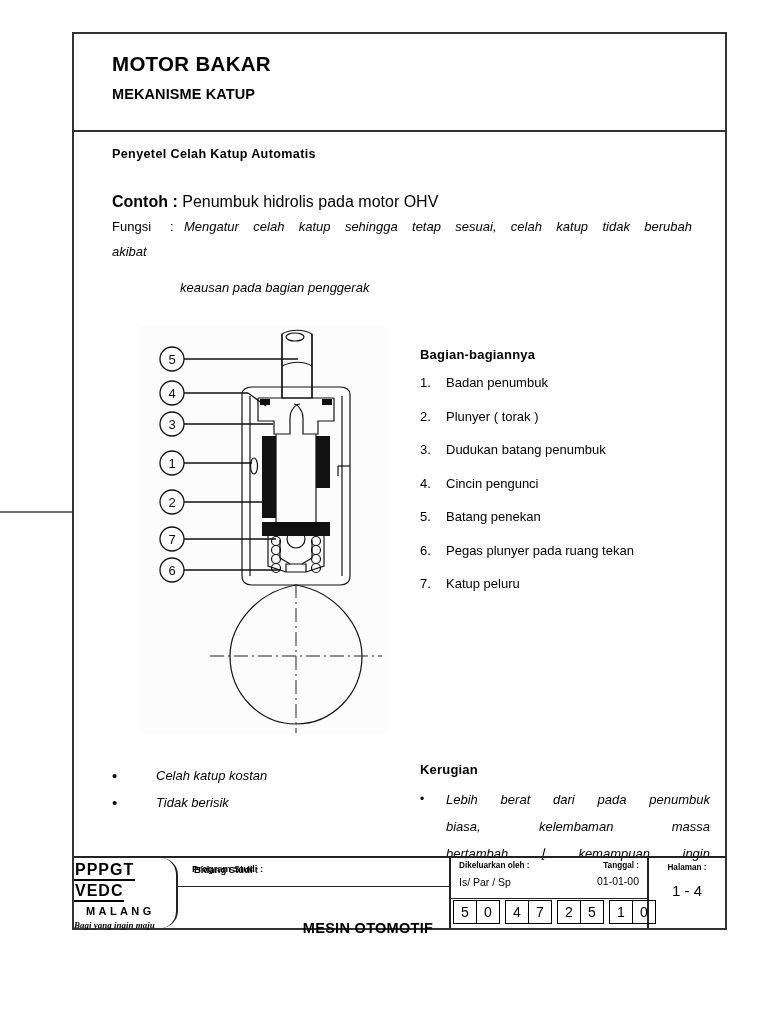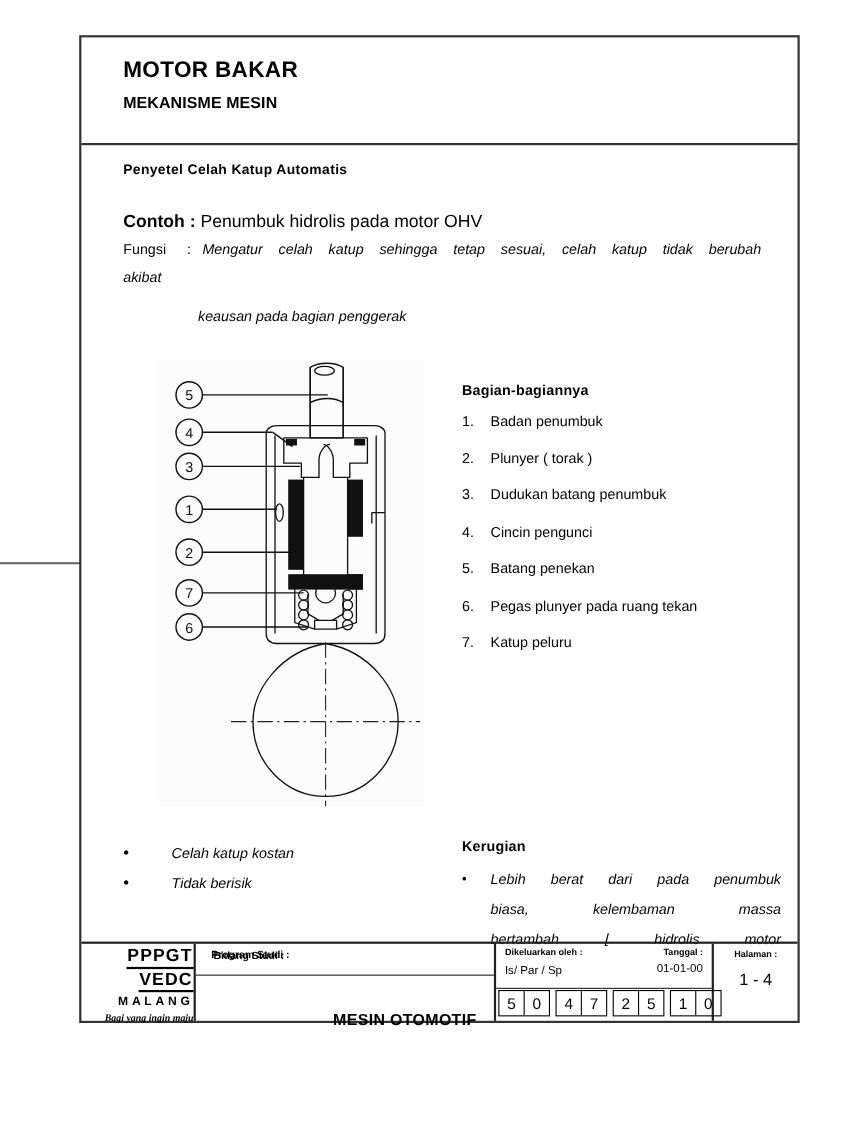--- a/index.html
+++ b/index.html
@@ -98,21 +98,21 @@
   
   .footer{
     position:absolute;left:0;bottom:0;right:0;height:72px;
     border-top:2px solid #222222;
     box-sizing:border-box;
     display:flex;
   }
   .fcell{box-sizing:border-box;position:relative;}
   .logo-cell{
     flex:0 0 104px;border-right:2px solid #222222;
-    padding-top:3px;text-align:right;
+    padding-top:3px;text-align:left;border-radius:17px;
   }
   .logo-l1,.logo-l2{
     font-weight:bold;font-size:16px;letter-spacing:1px;
     line-height:16px;display:inline-block;
     border-bottom:2px solid #000;padding:0 1px 1px 1px;
   }
   .logo-l2{margin-top:2px;}
   .logo-l3{
     font-weight:bold;font-size:11px;letter-spacing:3.4px;
     margin-top:3px;
@@ -167,21 +167,21 @@
 <body>
 
 <div class="page">
 
   <div class="left-rule"></div>
 
   <div class="frame">
 
     <div class="header">
       <div class="title-main">MOTOR BAKAR</div>
-      <div class="title-sub">MEKANISME MESIN</div>
+      <div class="title-sub">MEKANISME KATUP</div>
     </div>
 
     <div class="subtitle">Penyetel Celah Katup Automatis</div>
 
     <div class="intro">
       <div class="line">
         <span class="lbl">Contoh :</span>
         <span>Penumbuk hidrolis pada motor OHV</span>
       </div>
       <div class="fungsi-row">
@@ -368,21 +368,21 @@
     <div class="cons">
       <div class="pc-head">Kerugian</div>
       <div class="pc-item">
         <span class="pc-bullet small">•</span>
         <span class="pc-text justify">
           <p class="j">Lebih berat dari pada penumbuk</p>
           <p class="j">biasa, kelembaman massa</p>
           <p class="j">
             <span>bertambah</span>
             <span>⌊</span>
-            <span>hidrolis motor</span>
+            <span>kemampuan ingin</span>
           </p>
         </span>
       </div>
     </div>
 
     <div class="footer">
 
       <div class="fcell logo-cell">
         <div><span class="logo-l1">PPPGT</span></div>
         <div><span class="logo-l2">VEDC</span></div>

